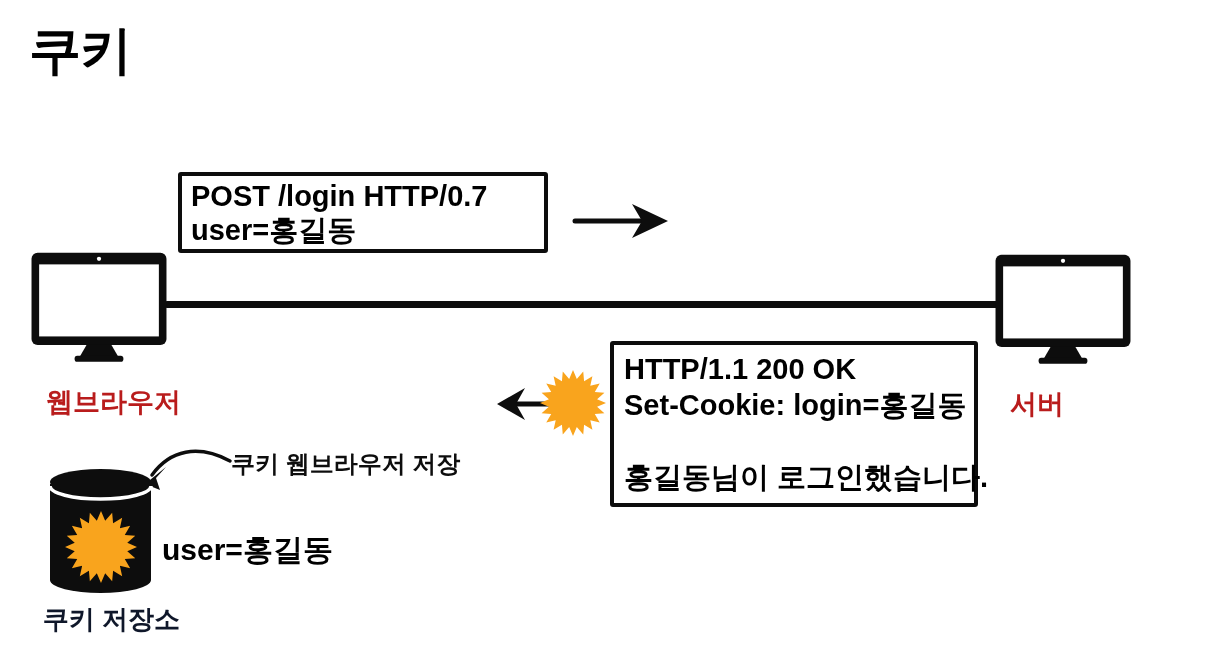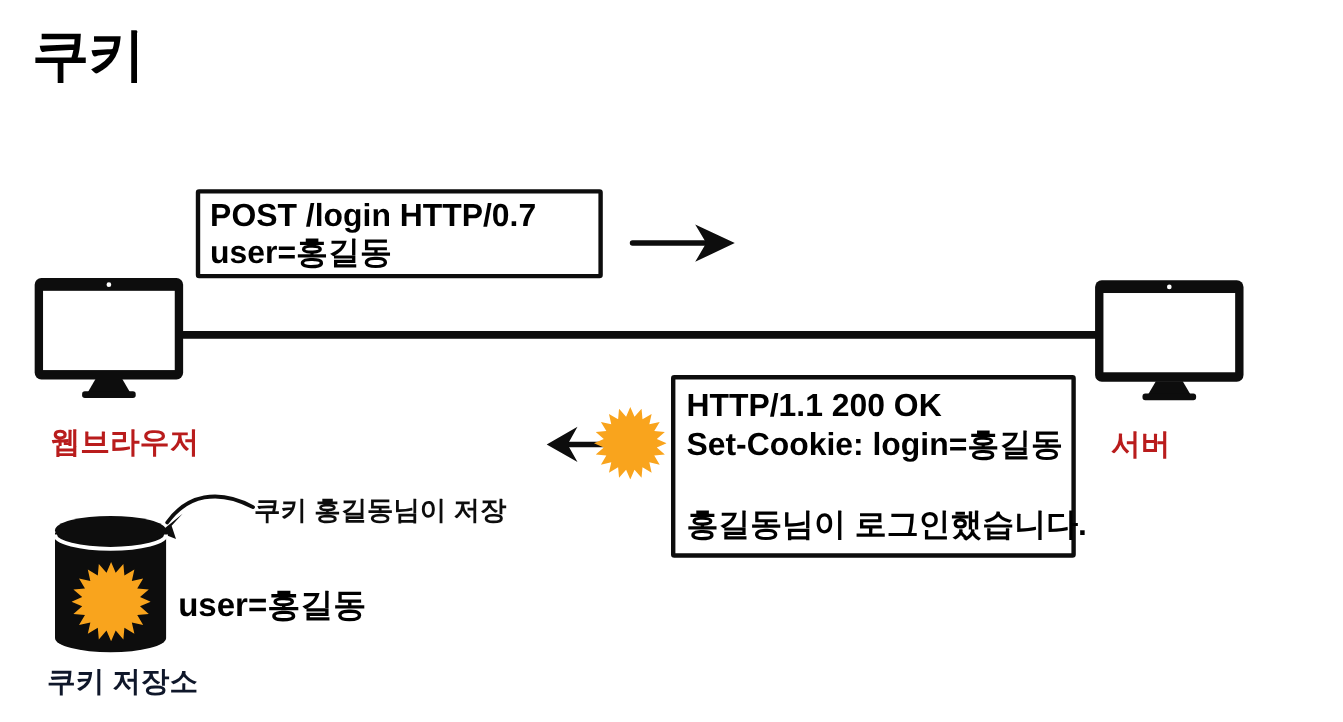--- a/index.html
+++ b/index.html
@@ -78,21 +78,21 @@
   <svg class="abs" style="left:490px;top:365px;" width="125" height="78" viewBox="0 0 125 78">
     <path d="M 20 39 L 85 39" stroke="#0d0d0d" stroke-width="5" stroke-linecap="round" fill="none"></path>
     <path d="M 35 23 L 7 39 L 35 55 L 26 39 Z" fill="#0d0d0d"></path>
     <use href="#sym-starburst" x="50" y="5" width="66" height="66" fill="#F9A41D"></use>
   </svg>
 
   <svg class="abs" style="left:140px;top:440px;" width="100" height="60" viewBox="0 0 100 60">
     <path d="M 90 21 C 58 4, 30 10, 12 35" stroke="#0d0d0d" stroke-width="3.5" fill="none" stroke-linecap="round"></path>
     <path d="M 26 27 L 5 44 L 20 50 L 16 38 Z" fill="#0d0d0d"></path>
   </svg>
-  <div class="abs annotation" style="left:231px;top:448px;">쿠키 홍길동님이 저장</div>
+  <div class="abs annotation" style="left:231px;top:448px;">쿠키 웹브라우저 저장</div>
 
   <svg class="abs" style="left:45px;top:460px;" width="112" height="140" viewBox="0 0 112 140">
     <path d="M 5 24 L 5 120 A 50.5 13 0 0 0 106 120 L 106 24 Z" fill="#0d0d0d"></path>
     <ellipse cx="55.5" cy="22" rx="50.5" ry="13" fill="#0d0d0d"></ellipse>
     <path d="M 5 26 A 50.5 13 0 0 0 106 26" fill="none" stroke="#ffffff" stroke-width="3.5"></path>
     <use href="#sym-starburst" x="20" y="51" width="72" height="72" fill="#F9A41D"></use>
   </svg>
   <div class="abs stored-value" style="left:162px;top:530px;">user=홍길동</div>
   <div class="abs store-label" style="left:20px;top:602px;width:160px;">쿠키 저장소</div>
 

